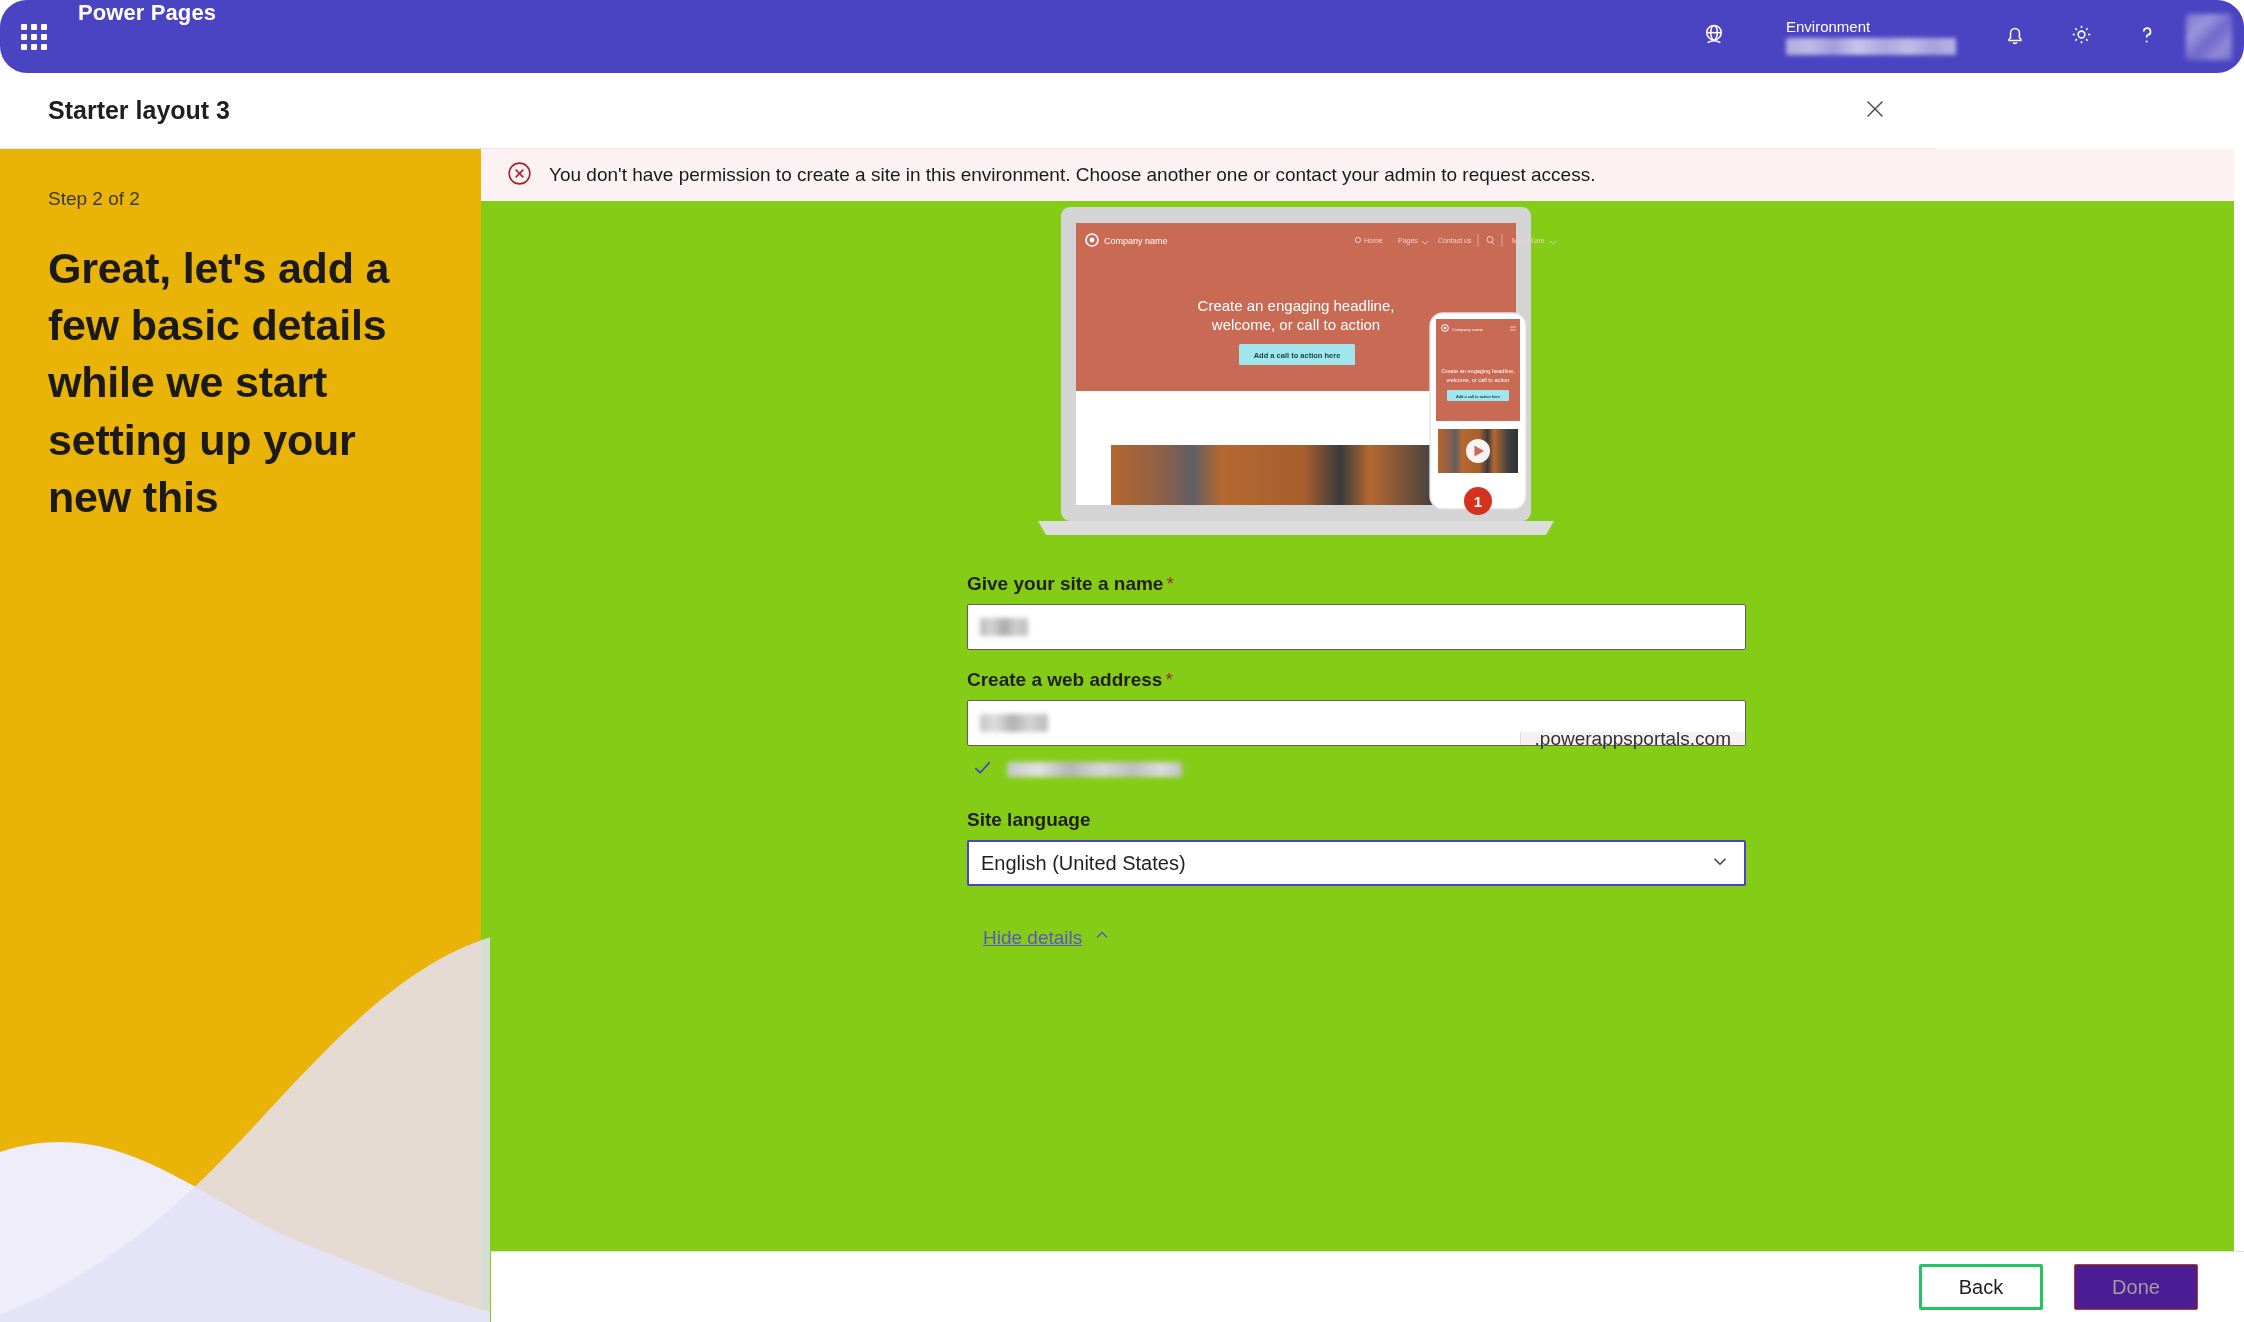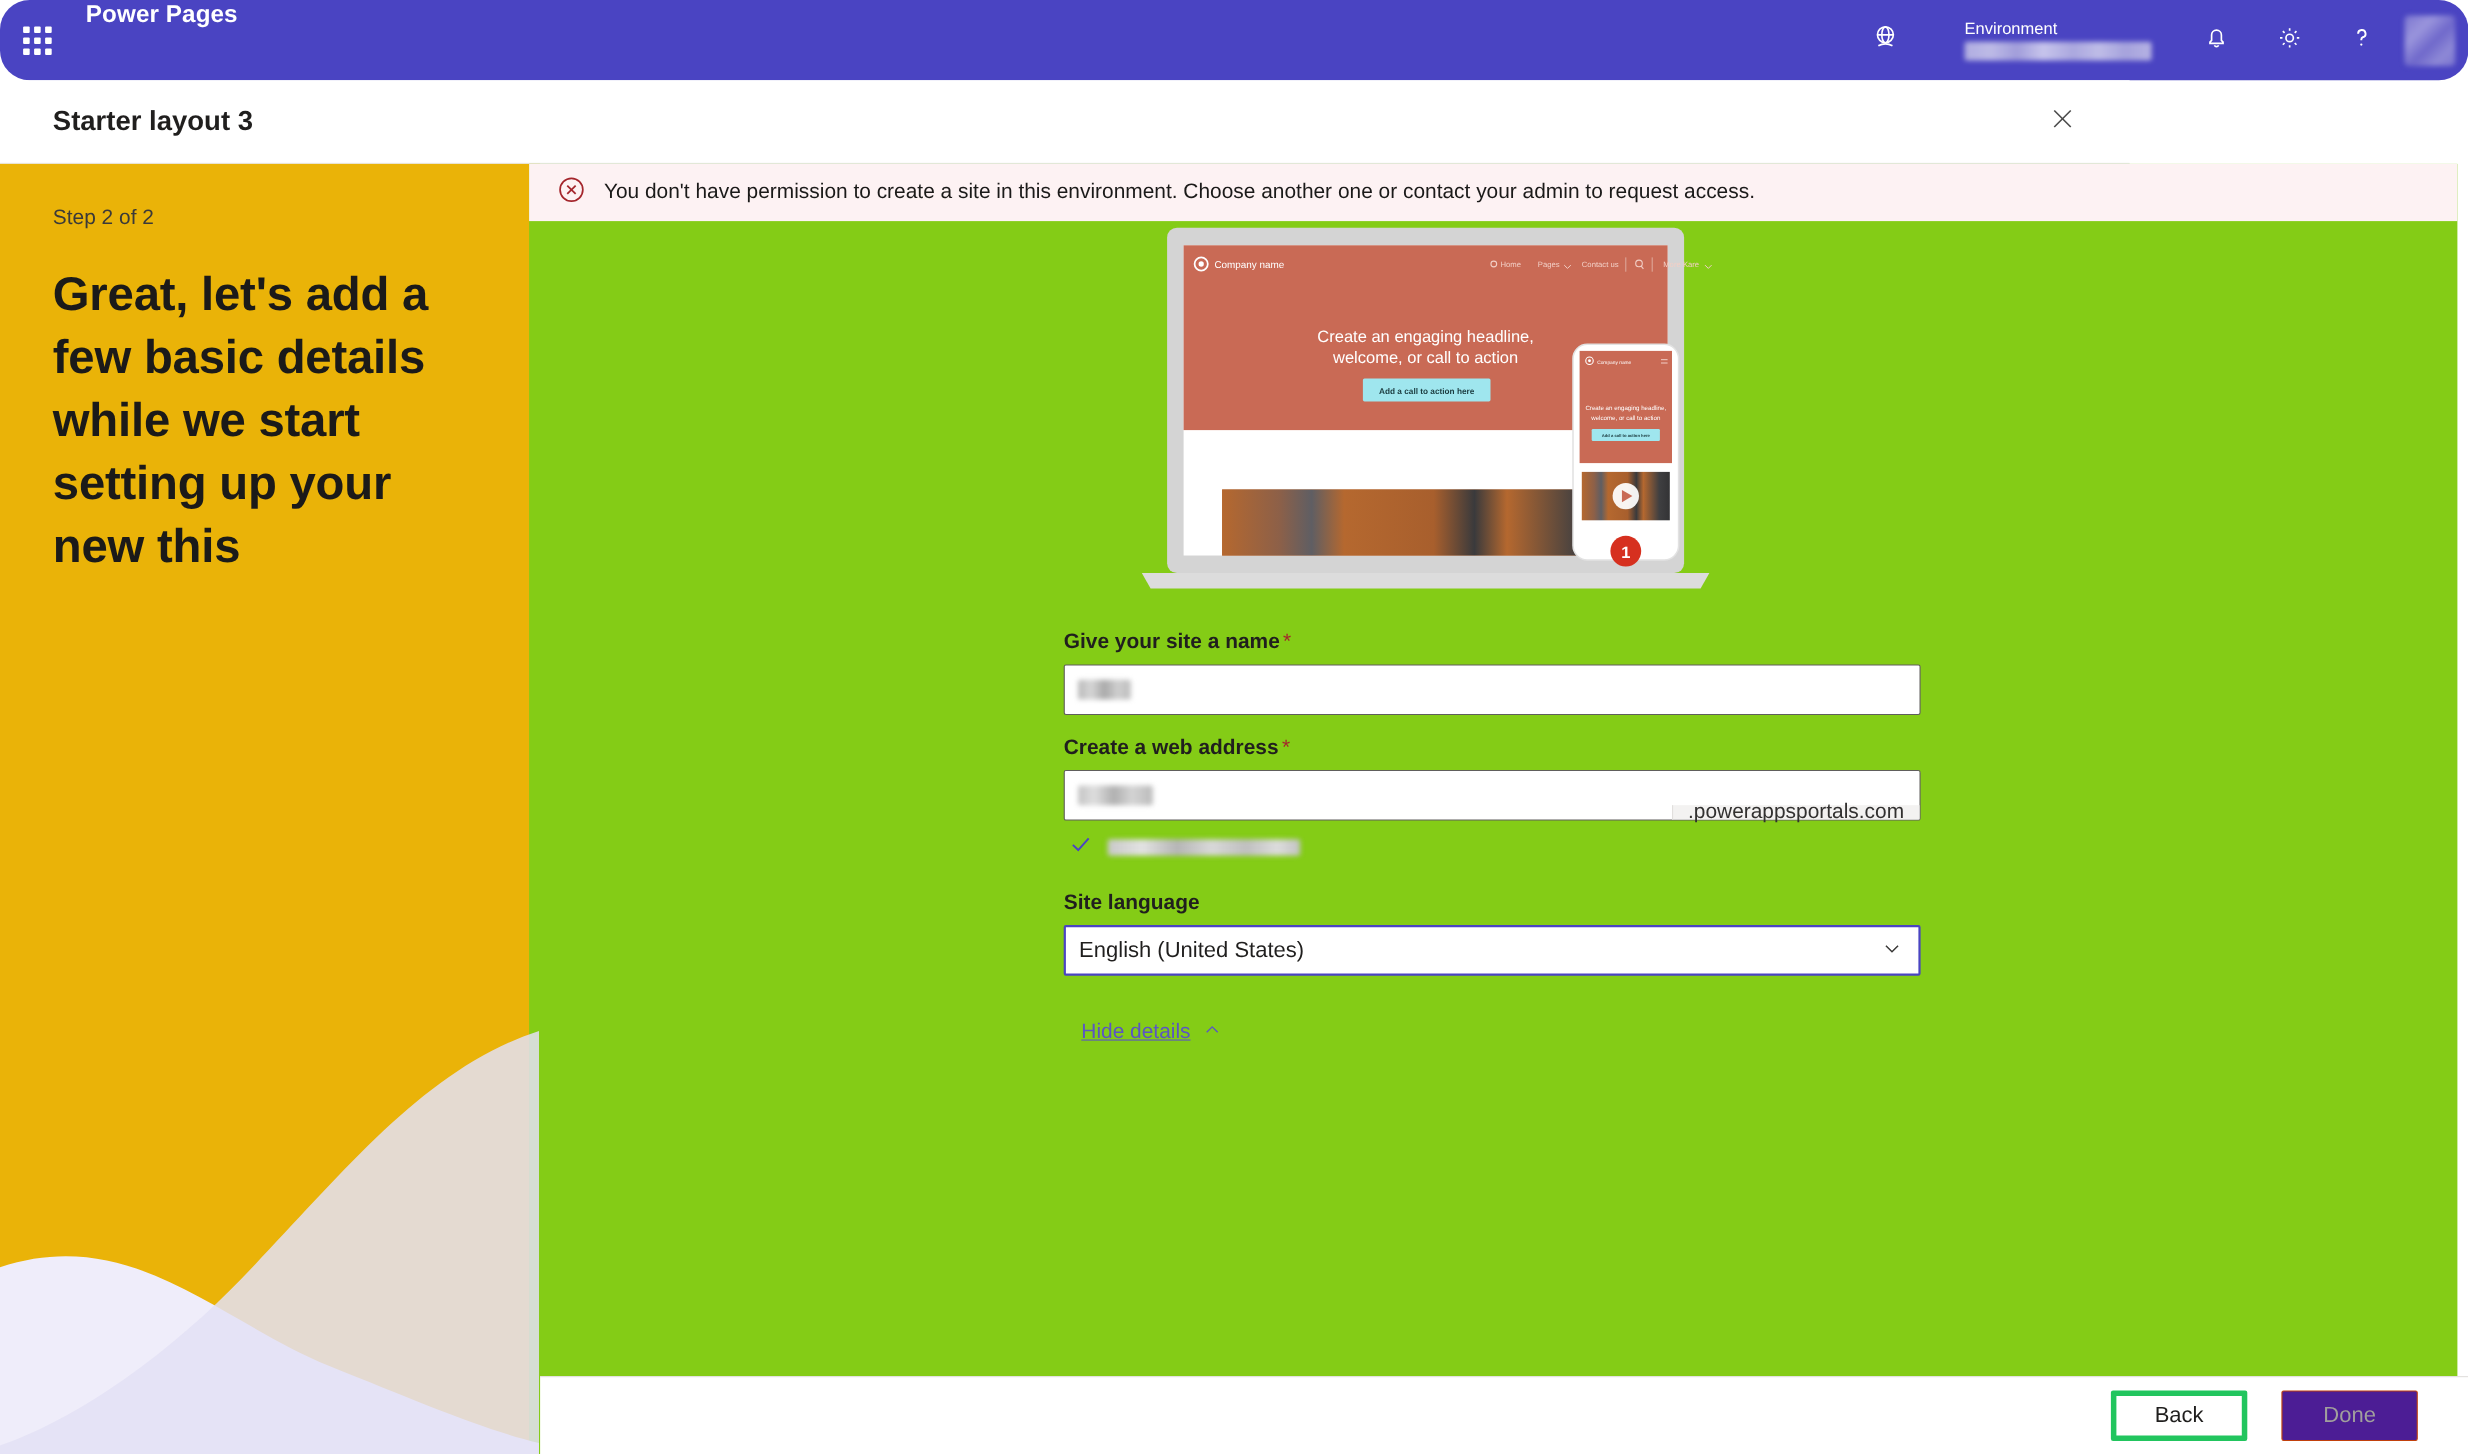--- a/index.html
+++ b/index.html
@@ -192,21 +192,21 @@
     background: #ffffff;
     display: flex; align-items: center; justify-content: flex-end;
     padding-right: 46px; gap: 18px;
   }
   .btn {
     min-width: 124px; height: 46px;
     font-size: 20px;
     display: flex; align-items: center; justify-content: center;
     border-radius: 2px; cursor: pointer;
   }
-  .btn-secondary { background: #ffffff; border: 5px solid #22c55e; color: #201f1e; }
+  .btn-secondary { background: #ffffff; border: 3px solid #22c55e; color: #201f1e; }
   .btn-disabled { background: #4c1d95; border: 1px solid #c2410c; color: #a19f9d; cursor: default; margin-left: 13px; }
 </style>
 </head>
 <body>
 
 <div class="suite-bar">
   <div class="waffle">
     <span class="waffle-grid">
       <i></i>
         <i></i>

